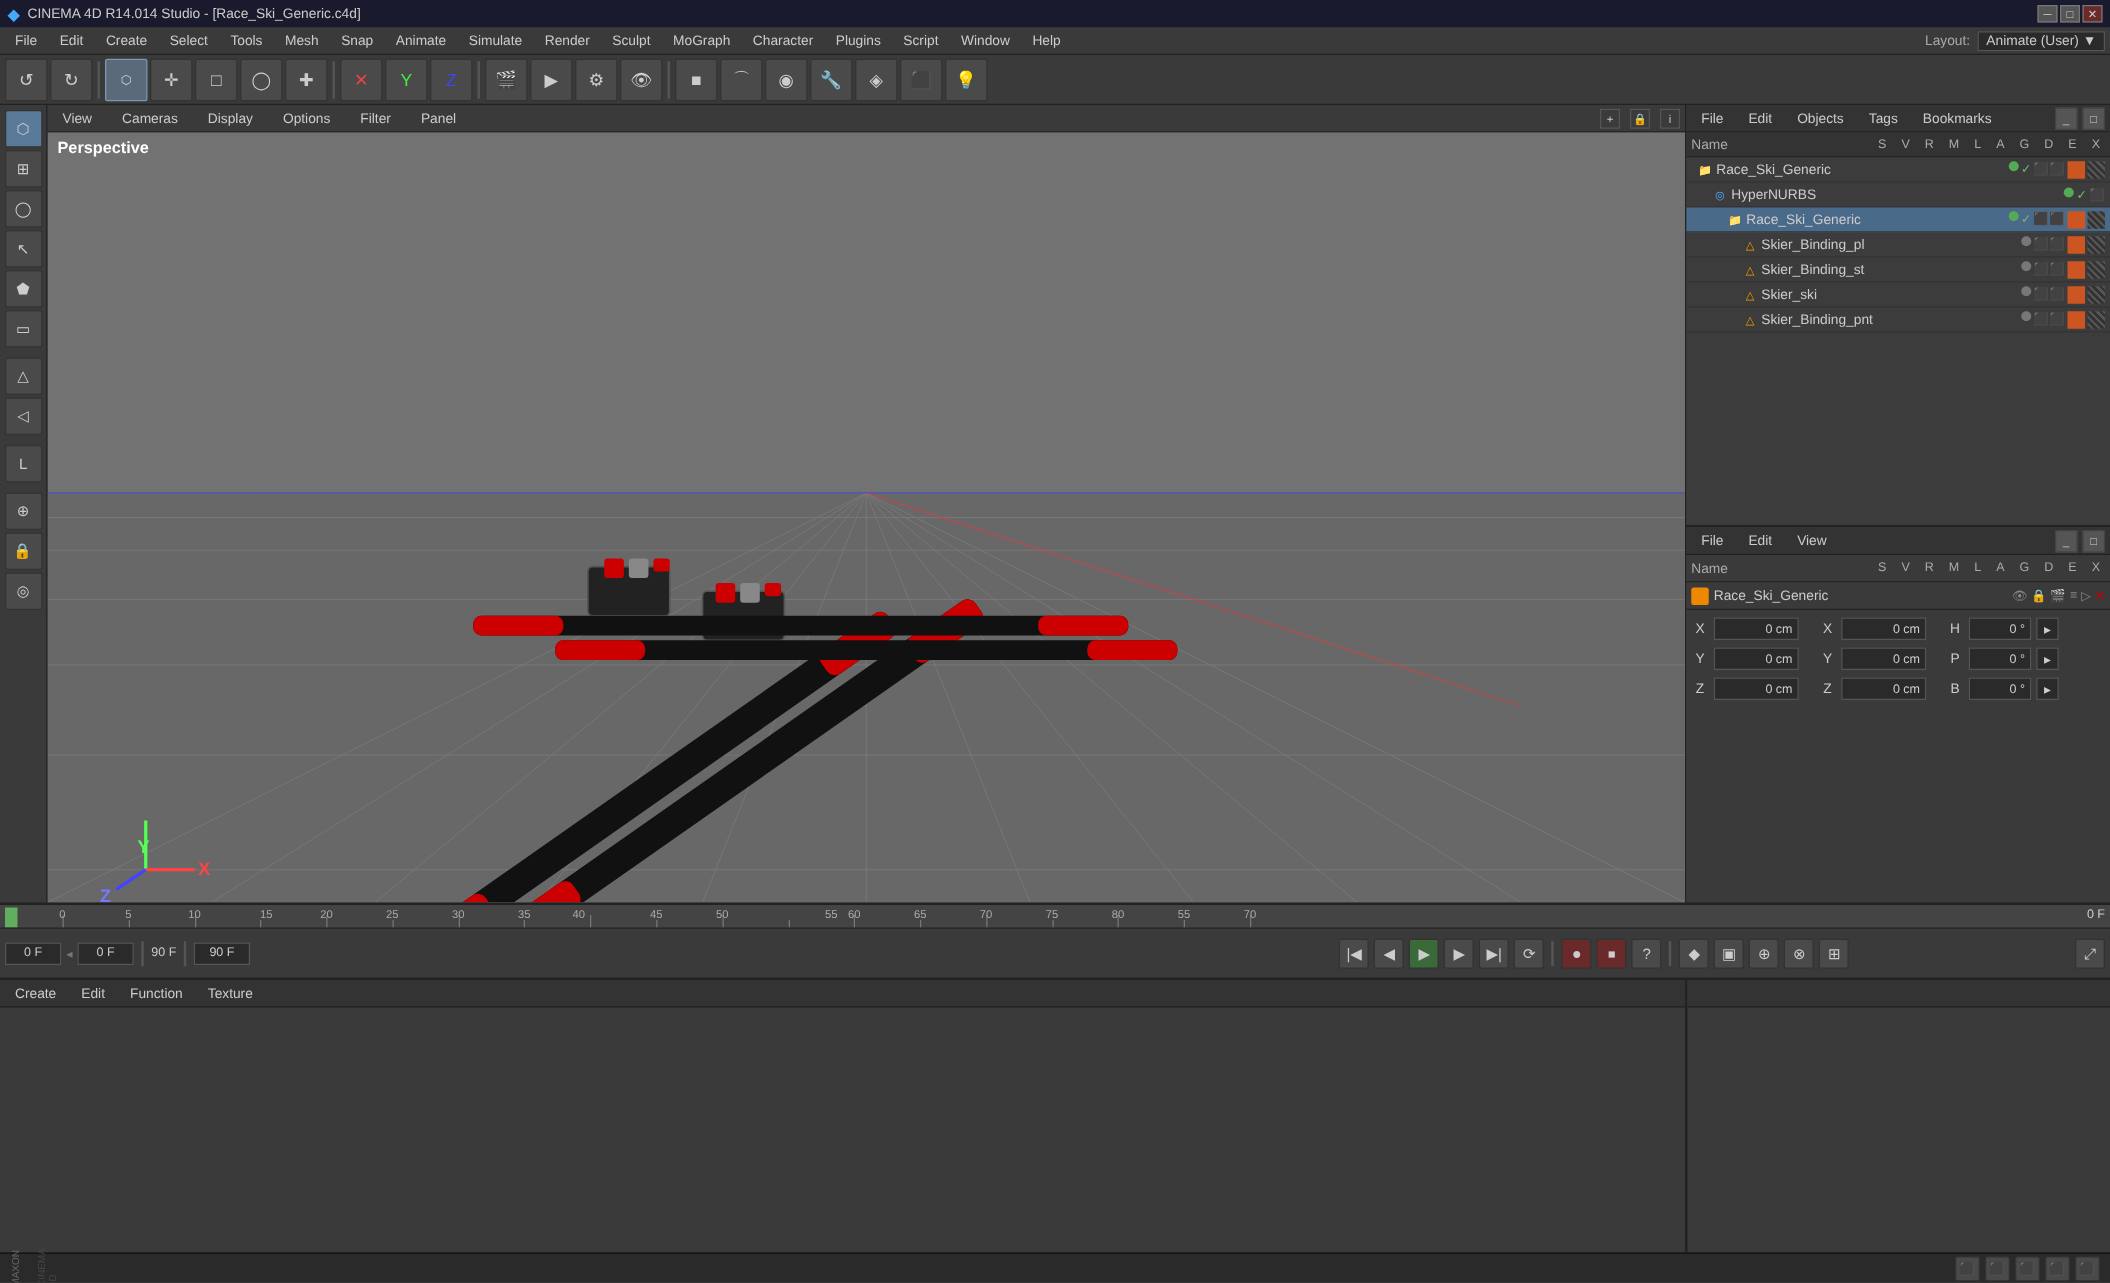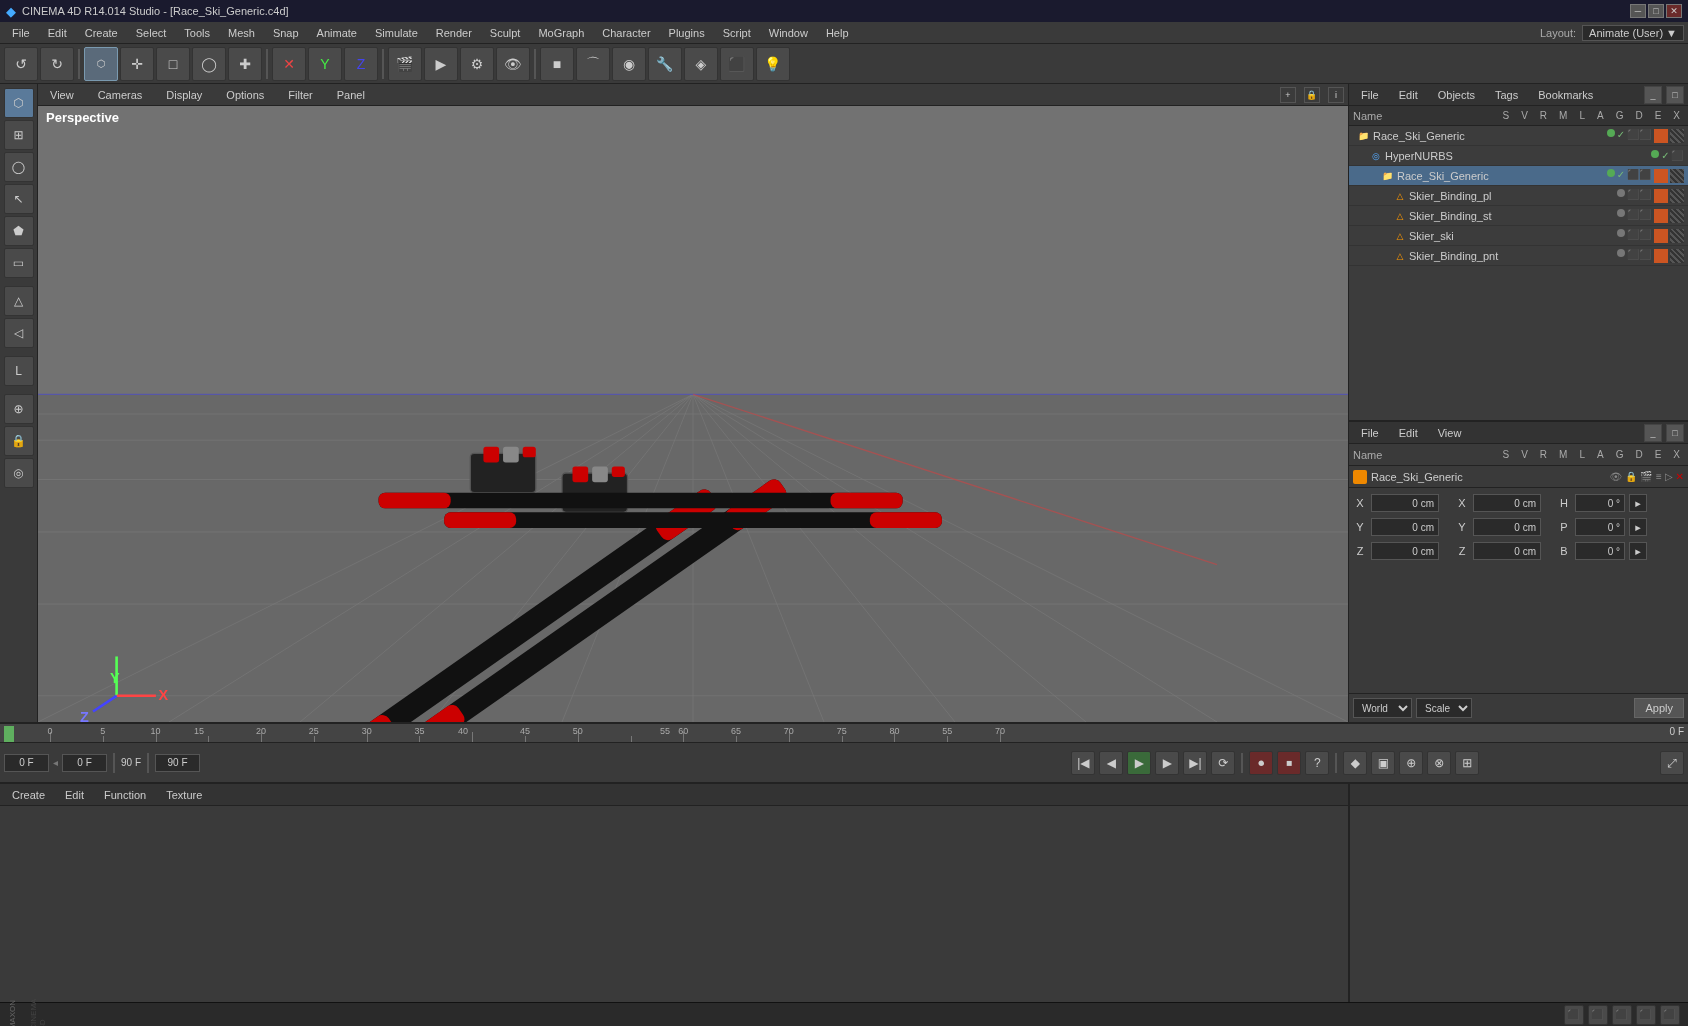--- a/index.html
+++ b/index.html
@@ -867,49 +867,36 @@
           <input class="coord-input" type="text" value="0 cm" style="">
           <span class="coord-sep"></span>
           <span class="coord-label">Z</span>
           <input class="coord-input" type="text" value="0 cm" style="">
           <span class="coord-sep"></span>
           <span class="coord-field-label">B</span>
           <input class="coord-input-sm" type="text" value="0 °" style="">
           <div style="width:18px;height:18px;background:#2a2a2a;border:1px solid #555;display:flex;align-items:center;justify-content:center;cursor:pointer;">▸</div>
         </div>
       </div>
-      <div id="coord-footer">
-        <select class="coord-dropdown">
-          <option>World</option>
-          <option>Local</option>
-          <option>Object</option>
-        </select>
-        <select class="coord-dropdown">
-          <option>Scale</option>
-          <option>Size</option>
-        </select>
-        <div style="flex:1;"></div>
-        <button class="apply-btn">Apply</button>
-      </div>
     </div>
   </div>
 </div>
 
 <div id="timeline">
   <div id="timeline-ruler">
     <div style="position:absolute;left:4px;top:2px;width:10px;height:16px;background:#5faf5f;"></div>
 
     <div class="ruler-tick" style="left: 50px; height: 10px;"></div>
       <div class="ruler-label" style="left: 50px;">0</div>
       <div class="ruler-tick" style="left: 102.778px; height: 6px;"></div>
       <div class="ruler-label" style="left: 102.778px;">5</div>
       <div class="ruler-tick" style="left: 155.556px; height: 10px;"></div>
       <div class="ruler-label" style="left: 155.556px;">10</div>
       <div class="ruler-tick" style="left: 208.333px; height: 6px;"></div>
-      <div class="ruler-label" style="left: 199px;">15</div>
+      <div class="ruler-label" style="left: 213px;">15</div>
       <div class="ruler-tick" style="left: 261.111px; height: 10px;"></div>
       <div class="ruler-label" style="left: 261.111px;">20</div>
       <div class="ruler-tick" style="left: 313.889px; height: 6px;"></div>
       <div class="ruler-label" style="left: 313.889px;">25</div>
       <div class="ruler-tick" style="left: 366.667px; height: 10px;"></div>
       <div class="ruler-label" style="left: 366.667px;">30</div>
       <div class="ruler-tick" style="left: 419.444px; height: 6px;"></div>
       <div class="ruler-label" style="left: 419.444px;">35</div>
       <div class="ruler-tick" style="left: 472.222px; height: 10px;"></div>
       <div class="ruler-label" style="left: 463px;">40</div>

